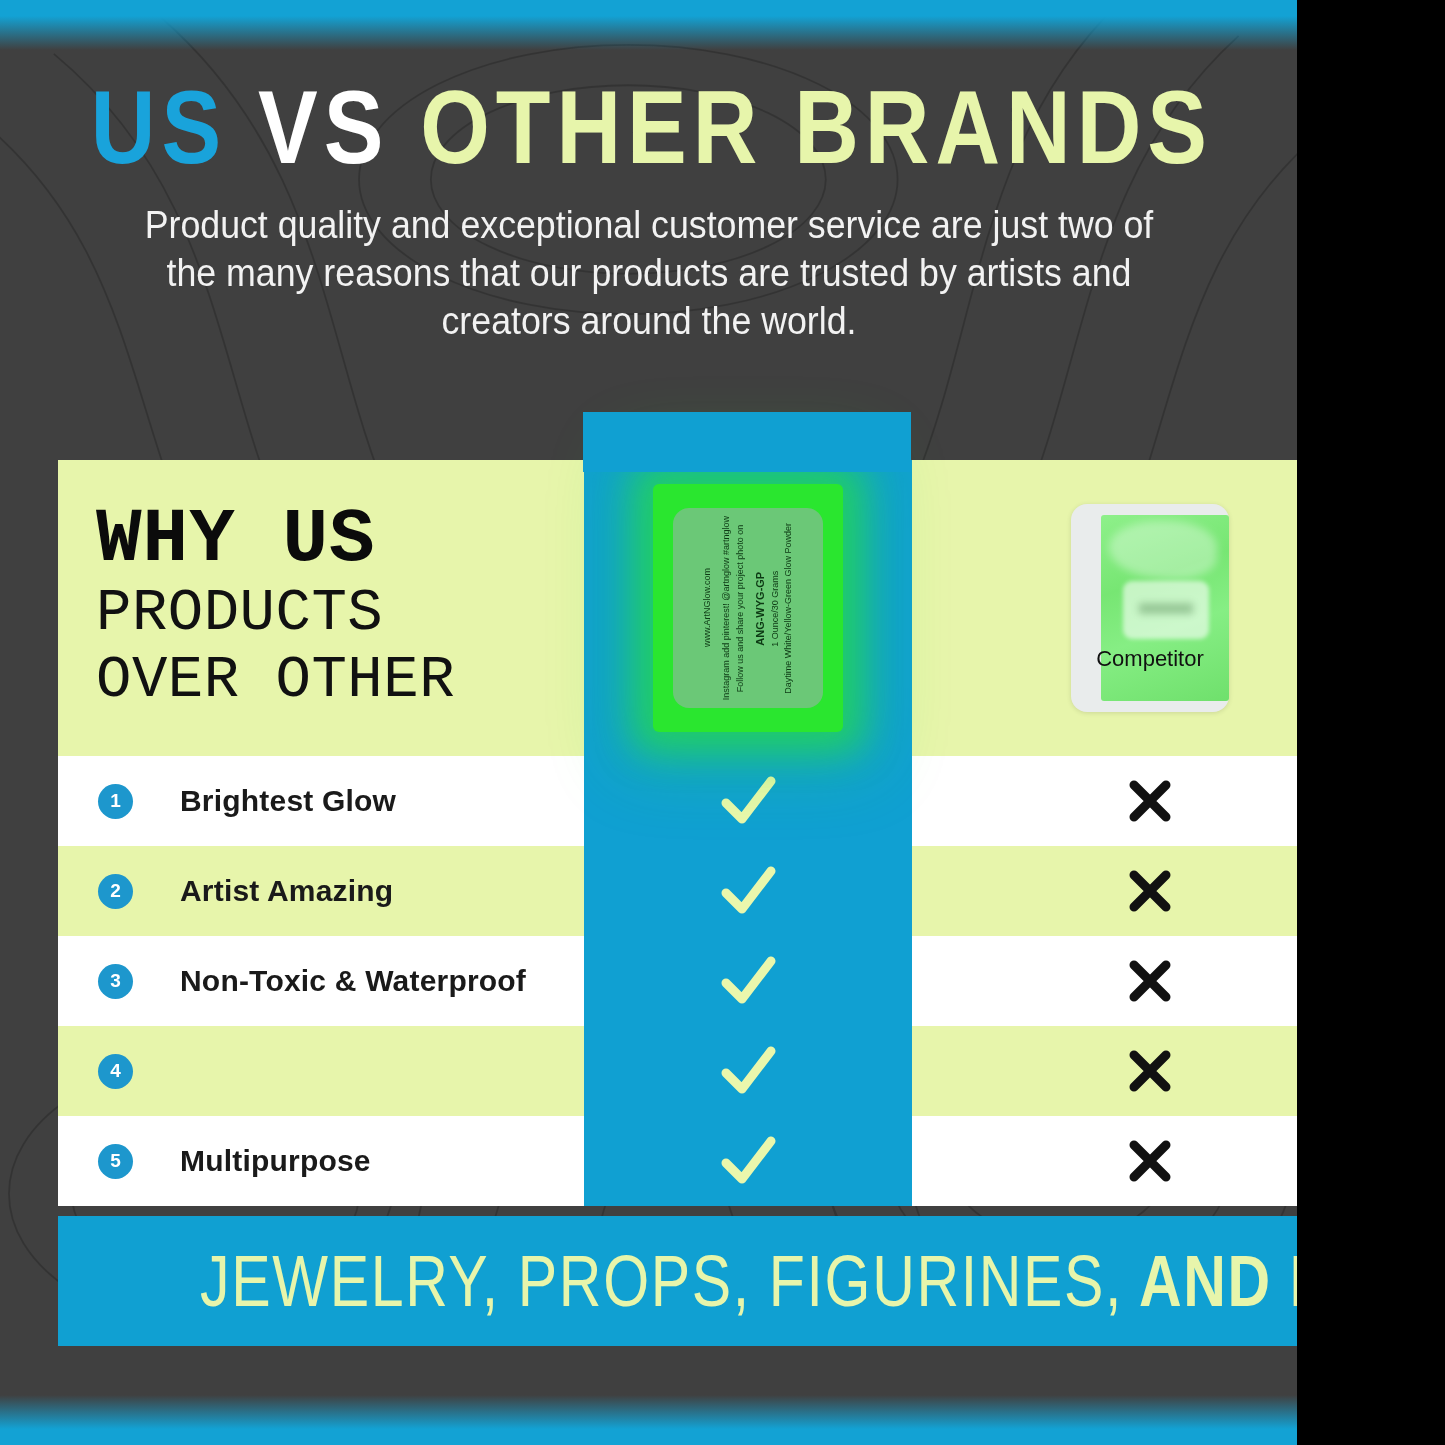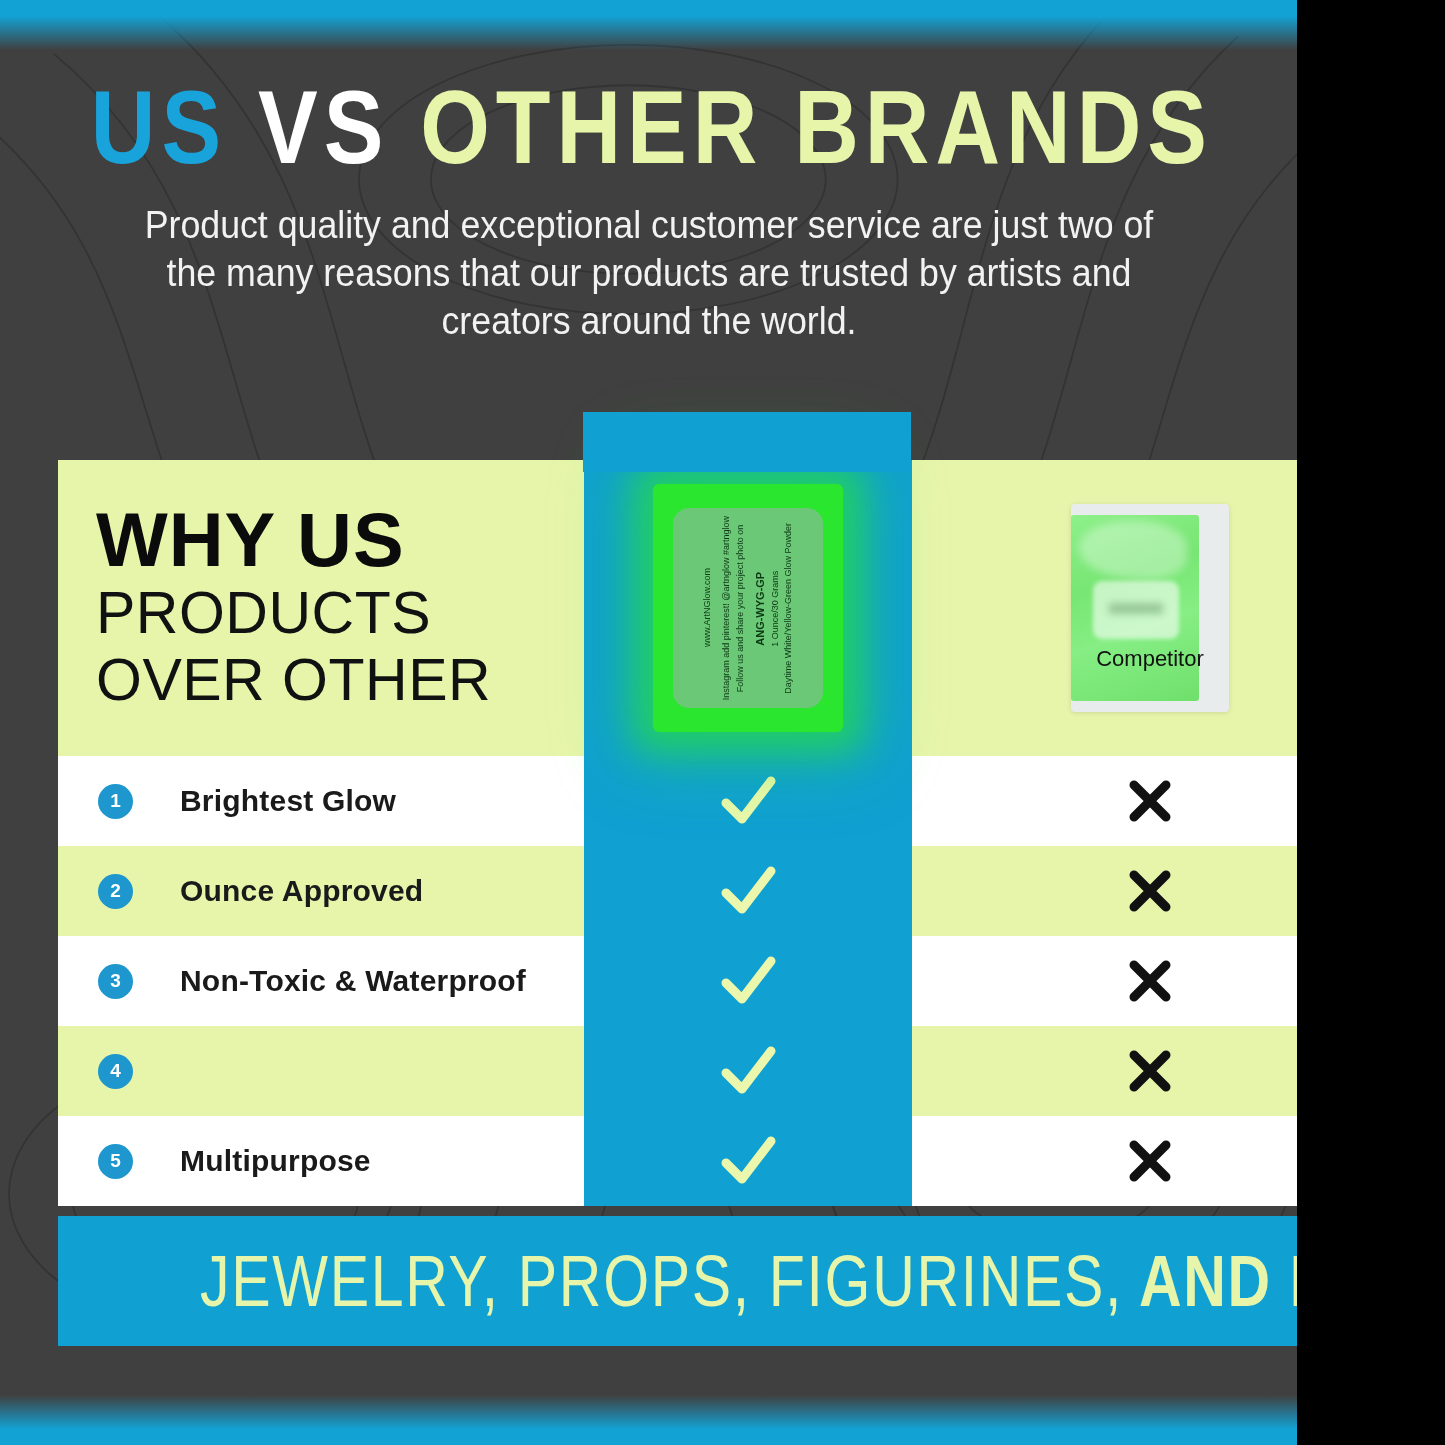--- a/index.html
+++ b/index.html
@@ -122,20 +122,21 @@
   }
 
   
   .row-head { height: 296px; }
   .row-head .cell-feature {
     background: #e7f5ab;
     padding: 44px 0 0 38px;
     align-items: flex-start;
     flex-direction: column;
     justify-content: flex-start;
+    font-family: Liberation Mono, monospace;
   }
   .row-head .cell-them { background: #e7f5ab; }
 
   .why-us {
     font-size: 76px;
     font-weight: 700;
     color: #0b0b0b;
     letter-spacing: 1px;
     line-height: 0.96;
     margin: 0;
@@ -200,24 +201,24 @@
     flex-direction: row-reverse;
     gap: 2px;
   }
 
   
   .pkg-them {
     position: relative;
     width: 158px;
     height: 208px;
     background: #e9ecec;
-    border-radius: 4px;
-    display: flex;
-    align-items: center;
-    justify-content: flex-start;
+    border-radius: 16px;
+    display: flex;
+    align-items: center;
+    justify-content: flex-end;
     box-shadow: 0 1px 5px rgba(0,0,0,0.12);
   }
   .pkg-them-inner {
     position: relative;
     width: 128px;
     height: 186px;
     border-radius: 3px;
     background:
       linear-gradient(160deg, #8ef08a 0%, #77e673 35%, #86ee84 60%, #6fe06c 100%);
     overflow: hidden;
@@ -411,21 +412,21 @@
       <div class="cell-them">
         <svg class="xmark" viewBox="0 0 52 52">
           <path d="M10 10 L42 42 M42 10 L10 42" stroke="#111111" stroke-width="9" stroke-linecap="round"></path>
         </svg>
       </div>
     </div>
 
     <div class="row row-feature even">
       <div class="cell-feature">
         <div class="badge">2</div>
-        <div class="feature-label">Ounce Approved</div>
+        <div class="feature-label">Artist Amazing</div>
       </div>
       <div class="cell-us">
         <svg class="check" viewBox="0 0 64 64">
           <path d="M10 34 L26 50 L55 12" fill="none" stroke="#eaf7ac" stroke-width="9" stroke-linecap="round" stroke-linejoin="round"></path>
         </svg>
       </div>
       <div class="cell-them">
         <svg class="xmark" viewBox="0 0 52 52">
           <path d="M10 10 L42 42 M42 10 L10 42" stroke="#111111" stroke-width="9" stroke-linecap="round"></path>
         </svg>

